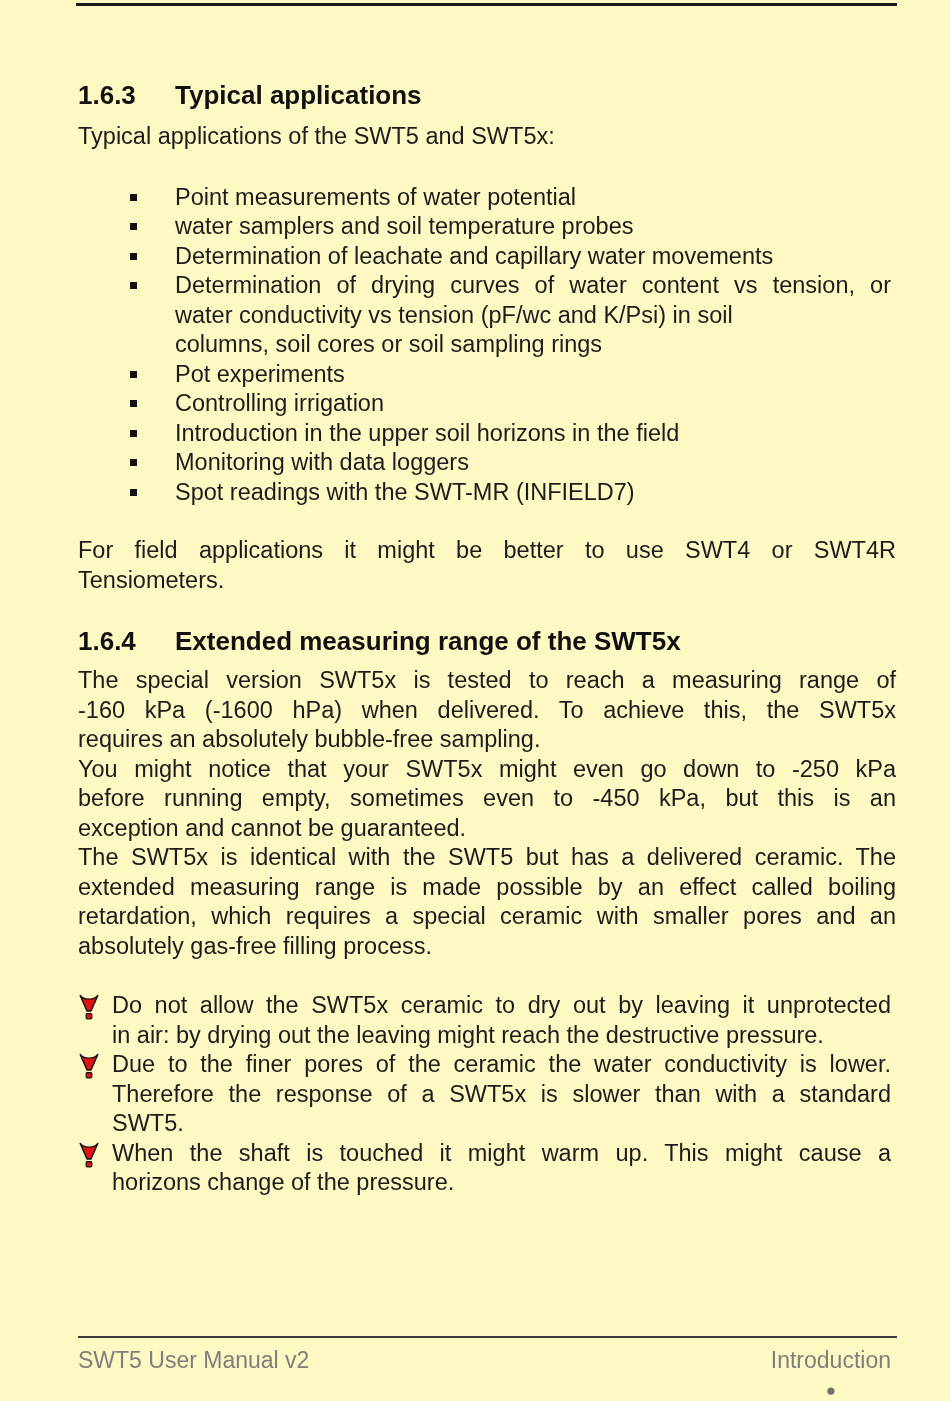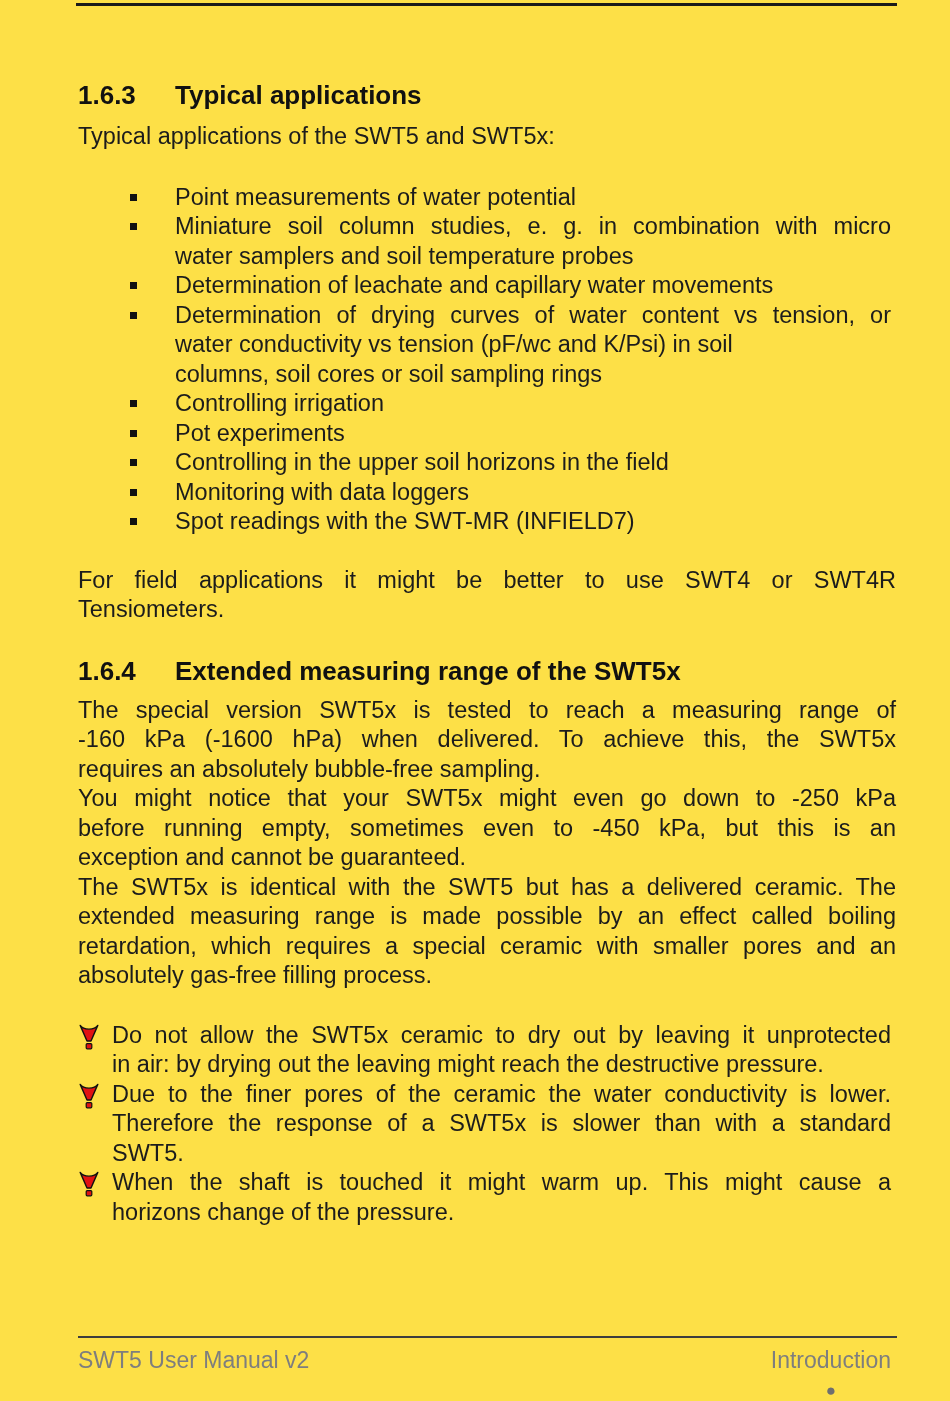--- a/index.html
+++ b/index.html
@@ -1,17 +1,17 @@
 <!DOCTYPE html>
 <html><head>
 <meta charset="utf-8">
 <style>
   html,body{margin:0;padding:0;background:#fff;}
   .page{
-    position:relative;width:950px;height:1401px;background:#fde047;
+    position:relative;width:950px;height:1401px;background:#fef9c3;
     font-family:"Liberation Sans",sans-serif;color:#1c1c1c;overflow:hidden;
   }
   .top-rule{position:absolute;left:76px;right:53px;top:3px;height:3px;background:#1a1a1a;}
   .content{position:absolute;left:78px;top:0;width:818px;font-size:23.5px;line-height:29.5px;}
   .h-sec{display:flex;font-weight:bold;font-size:26px;line-height:31px;color:#111;}
   .h-num{width:97px;flex:none;}
   #h163{margin-top:80px;}
   .intro{margin-top:11px;}
   .ln{text-align:justify;text-align-last:justify;}
   .ln.nj{text-align:left;text-align-last:left;}
@@ -52,54 +52,53 @@
     <div class="blist">
         <div class="bitem">
           <span class="bmark"></span>
           <div class="blines">
             <div class="ln nj">Point measurements of water potential</div>
           </div>
         </div>
         <div class="bitem">
           <span class="bmark"></span>
           <div class="blines">
-            <div class="ln">Miniature soil column studies, e. g. in combination with micro</div>
             <div class="ln nj">water samplers and soil temperature probes</div>
           </div>
         </div>
         <div class="bitem">
           <span class="bmark"></span>
           <div class="blines">
             <div class="ln nj">Determination of leachate and capillary water movements</div>
           </div>
         </div>
         <div class="bitem">
           <span class="bmark"></span>
           <div class="blines">
             <div class="ln">Determination of drying curves of water content vs tension, or</div>
             <div class="ln nj">water conductivity vs tension (pF/wc and K/Psi) in soil</div>
             <div class="ln nj">columns, soil cores or soil sampling rings</div>
           </div>
         </div>
         <div class="bitem">
           <span class="bmark"></span>
           <div class="blines">
+            <div class="ln nj">Pot experiments</div>
+          </div>
+        </div>
+        <div class="bitem">
+          <span class="bmark"></span>
+          <div class="blines">
             <div class="ln nj">Controlling irrigation</div>
           </div>
         </div>
         <div class="bitem">
           <span class="bmark"></span>
           <div class="blines">
-            <div class="ln nj">Pot experiments</div>
-          </div>
-        </div>
-        <div class="bitem">
-          <span class="bmark"></span>
-          <div class="blines">
-            <div class="ln nj">Controlling in the upper soil horizons in the field</div>
+            <div class="ln nj">Introduction in the upper soil horizons in the field</div>
           </div>
         </div>
         <div class="bitem">
           <span class="bmark"></span>
           <div class="blines">
             <div class="ln nj">Monitoring with data loggers</div>
           </div>
         </div>
         <div class="bitem">
           <span class="bmark"></span>

